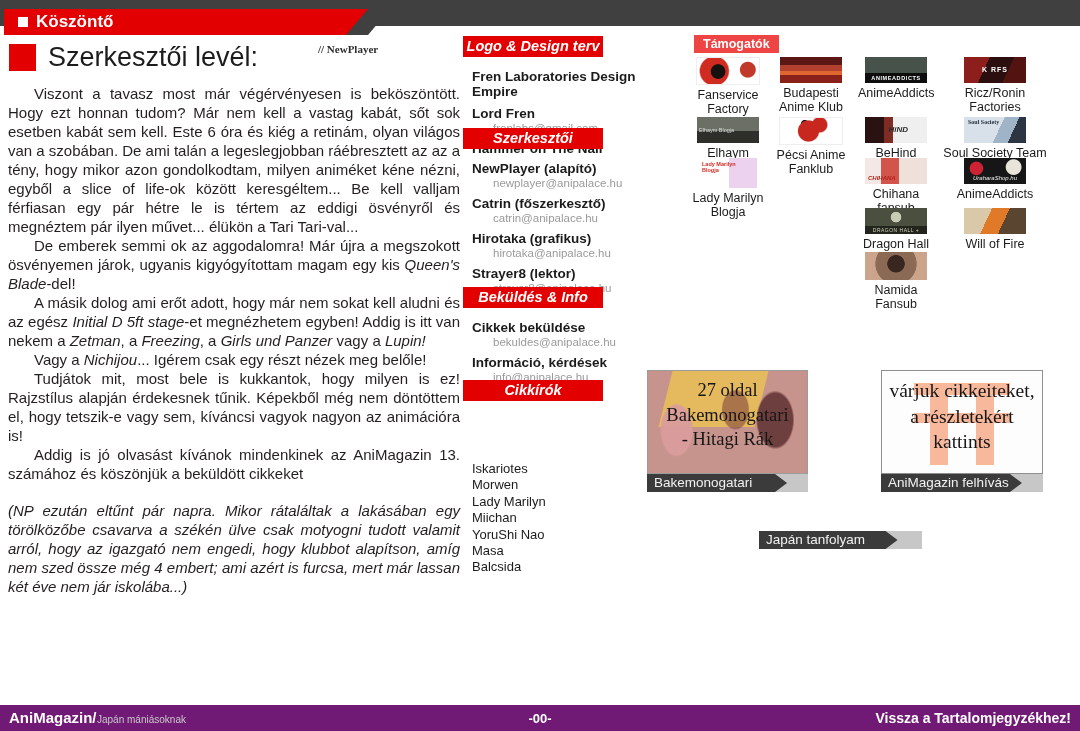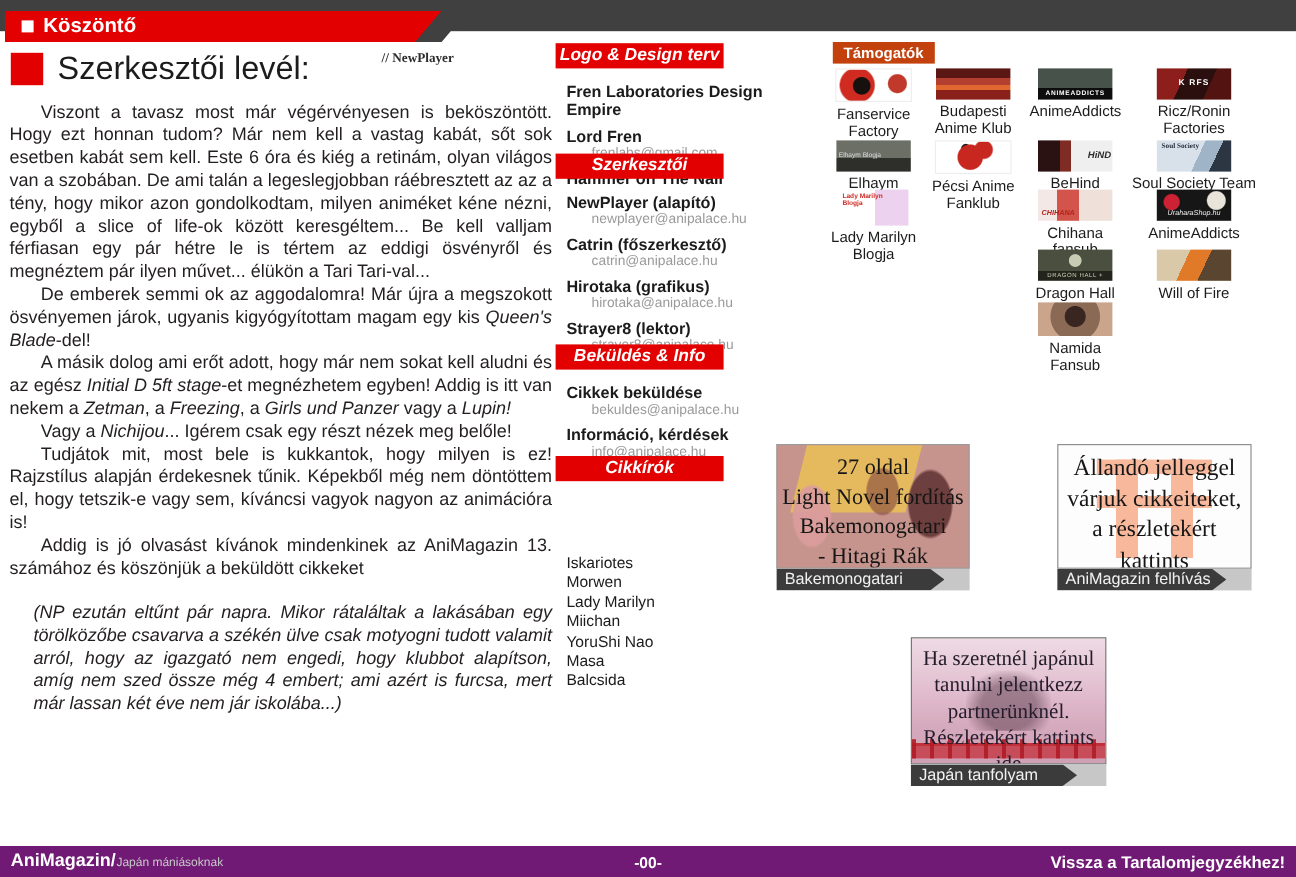--- a/index.html
+++ b/index.html
@@ -15,35 +15,35 @@
            display:flex;align-items:center;padding-left:14px;box-sizing:border-box;}
   .kbanner .sq{width:10px;height:10px;background:#fff;margin-right:8px;}
   .kbanner span.t{color:#fff;font-size:17px;font-weight:bold;}
 
   
   .ed-square{position:absolute;left:9px;top:44px;width:27px;height:27px;background:#e30000;}
   .ed-title{position:absolute;left:48px;top:42px;font-size:27px;color:#1c1c1c;}
   .ed-byline{position:absolute;left:318px;top:43px;font-size:11px;font-weight:600;color:#2d2d2d;font-family:Liberation Serif, serif;}
   .ed-body{position:absolute;left:8px;top:84px;width:452px;}
   .ed-body p{margin:0;font-size:15px;line-height:19px;text-align:justify;text-indent:26px;color:#231f20;}
-  .ed-body p.note{margin-top:18px;font-style:italic;text-indent:0;margin-left:20px;}
+  .ed-body p.note{margin-top:18px;font-style:italic;text-indent:0;}
 
   
   .credit-sec{position:absolute;left:463px;width:185px;}
   .sec-0{top:36px;} .sec-1{top:128px;} .sec-2{top:287px;} .sec-3{top:380px;}
   .credit-bar{width:140px;height:21px;background:#e30000;color:#fff;font-style:italic;font-weight:bold;
               font-size:14.5px;text-align:center;line-height:21px;}
   .credit-entries{padding:5px 0 0 9px;}
   .entry-name{font-size:13.5px;font-weight:bold;color:#1b1b1b;margin-top:7px;}
   .entry-email{font-size:11.5px;color:#9a9a9a;margin:1px 0 0 21px;}
   .credit-list{padding:12px 0 0 9px;margin-top:48px;}
   .credit-list div{font-size:13px;line-height:16.4px;}
 
   
-  .sup-chip{position:absolute;left:694px;top:35px;background:#c2410c;color:#fff;
+  .sup-chip{position:absolute;left:694px;top:35px;background:#ef4444;color:#fff;
             font-size:12.5px;font-weight:bold;padding:2px 9px;}
   .sup-grid{position:absolute;left:690px;top:55px;width:390px;height:250px;}
   .sup-cell{position:absolute;text-align:center;}
   .sc1{left:0;width:76px;} .sc2{left:84px;width:74px;} .sc3{left:168px;width:76px;} .sc4{left:250px;width:110px;}
   .sr1{top:2px;} .sr2{top:62px;} .sr3{top:103px;} .sr4{top:153px;} .sr5{top:197px;}
   .thumb{position:relative;width:62px;height:26px;margin:0 auto 4px auto;overflow:hidden;}
   .thumb-text{position:absolute;inset:0;display:flex;align-items:center;justify-content:center;
               font-size:6px;color:#fff;line-height:1.1;}
   .sup-label{font-size:12.5px;line-height:13.5px;color:#1b1b1b;}
   .t-fanservice{background:#fff;border:1px solid #eee;
@@ -56,21 +56,21 @@
   .t-animeaddicts .thumb-text{align-items:flex-end;font-size:5.5px;letter-spacing:.6px;padding-bottom:2px;font-weight:bold;}
   .t-ricz{background:linear-gradient(115deg,#8c1f1c 0 35%,#2a0f0e 35% 68%,#531311 68%);}
   .t-ricz .thumb-text{font-size:7px;font-weight:bold;letter-spacing:1px;}
   .t-elhaym{background:linear-gradient(180deg,#6b6f66 0 55%,#2e2e2a 55%);}
   .t-elhaym .thumb-text{font-size:5.5px;color:#ddd;justify-content:flex-start;padding-left:2px;}
   .t-pecsi{background:#fff;border:1px solid #eee;
     background-image:radial-gradient(circle at 46% 50%,#c7271f 0 28%,transparent 31%),
       radial-gradient(circle at 64% 26%,#c7271f 0 16%,transparent 19%),
       radial-gradient(circle at 40% 22%,#1a1a1a 0 8%,transparent 10%);}
   .t-behind{background:linear-gradient(90deg,#2a1212 0 30%,#7e2c24 30% 45%,#efefef 45%);}
-  .t-behind .thumb-text{justify-content:flex-end;color:#2b2b2b;font-weight:bold;font-size:8px;padding-right:1px;font-style:italic;}
+  .t-behind .thumb-text{justify-content:flex-end;color:#2b2b2b;font-weight:bold;font-size:8px;padding-right:19px;font-style:italic;}
   .t-soul{background:linear-gradient(115deg,#d8e1ea 0 55%,#9fb4c6 55% 75%,#2b3642 75%);}
   .t-soul .thumb-text{color:#222e3a;font-size:6px;font-family:"Liberation Serif",serif;justify-content:flex-start;
       align-items:flex-start;padding:2px 0 0 4px;font-weight:bold;}
   .t-ladymarilyn{width:58px;height:30px;background:linear-gradient(90deg,#fff 0 52%,#ecd2ee 52%),
       radial-gradient(circle at 75% 45%,#b087c9 0 25%,transparent 28%);}
   .t-ladymarilyn .thumb-text{color:#d02a22;font-size:5.5px;justify-content:flex-start;align-items:flex-start;
       text-align:left;padding:3px 0 0 3px;font-weight:bold;width:60%;}
   .t-chihana{background:linear-gradient(90deg,#f3e8e6 0 25%,#d2544a 25% 55%,#efe0da 55%);}
   .t-chihana .thumb-text{color:#b3241c;font-size:6px;font-style:italic;font-weight:bold;align-items:flex-end;
       justify-content:flex-start;padding:0 0 2px 3px;}
@@ -277,51 +277,40 @@
         <div class="thumb t-namida"></div>
         <div class="sup-label">Namida Fansub</div>
       </div>
     </div>
 
   <div id="attach-boxes">
       <div class="attach-box box-bakemonogatari">
         <div class="art art-bakemonogatari">
           <div class="box-text">
             <div>27 oldal</div>
-            <div>Light Novel fordítás</div>
             <div>Bakemonogatari</div>
             <div>- Hitagi Rák</div>
           </div>
         </div>
         <div class="strip">
           <div class="strip-dark">Bakemonogatari</div>
         </div>
       </div>
       <div class="attach-box box-felhivas">
         <div class="art art-felhivas">
           <div class="box-text">
-            <div>Állandó jelleggel</div>
             <div>várjuk cikkeiteket,</div>
             <div>a részletekért kattints</div>
           </div>
         </div>
         <div class="strip">
           <div class="strip-dark">AniMagazin felhívás</div>
         </div>
       </div>
       <div class="attach-box box-tanfolyam">
-        <div class="art art-tanfolyam">
-          <div class="box-text">
-            <div>Ha szeretnél japánul</div>
-            <div>tanulni jelentkezz</div>
-            <div>partnerünknél.</div>
-            <div>Részletekért kattints</div>
-            <div>ide</div>
-          </div>
-        </div>
         <div class="strip">
           <div class="strip-dark">Japán tanfolyam</div>
         </div>
       </div>
     </div>
 
   <div class="footer">
     <span class="f-brand">AniMagazin/</span>
     <span class="f-tagline">Japán mániásoknak</span>
     <span class="f-page">-00-</span>

